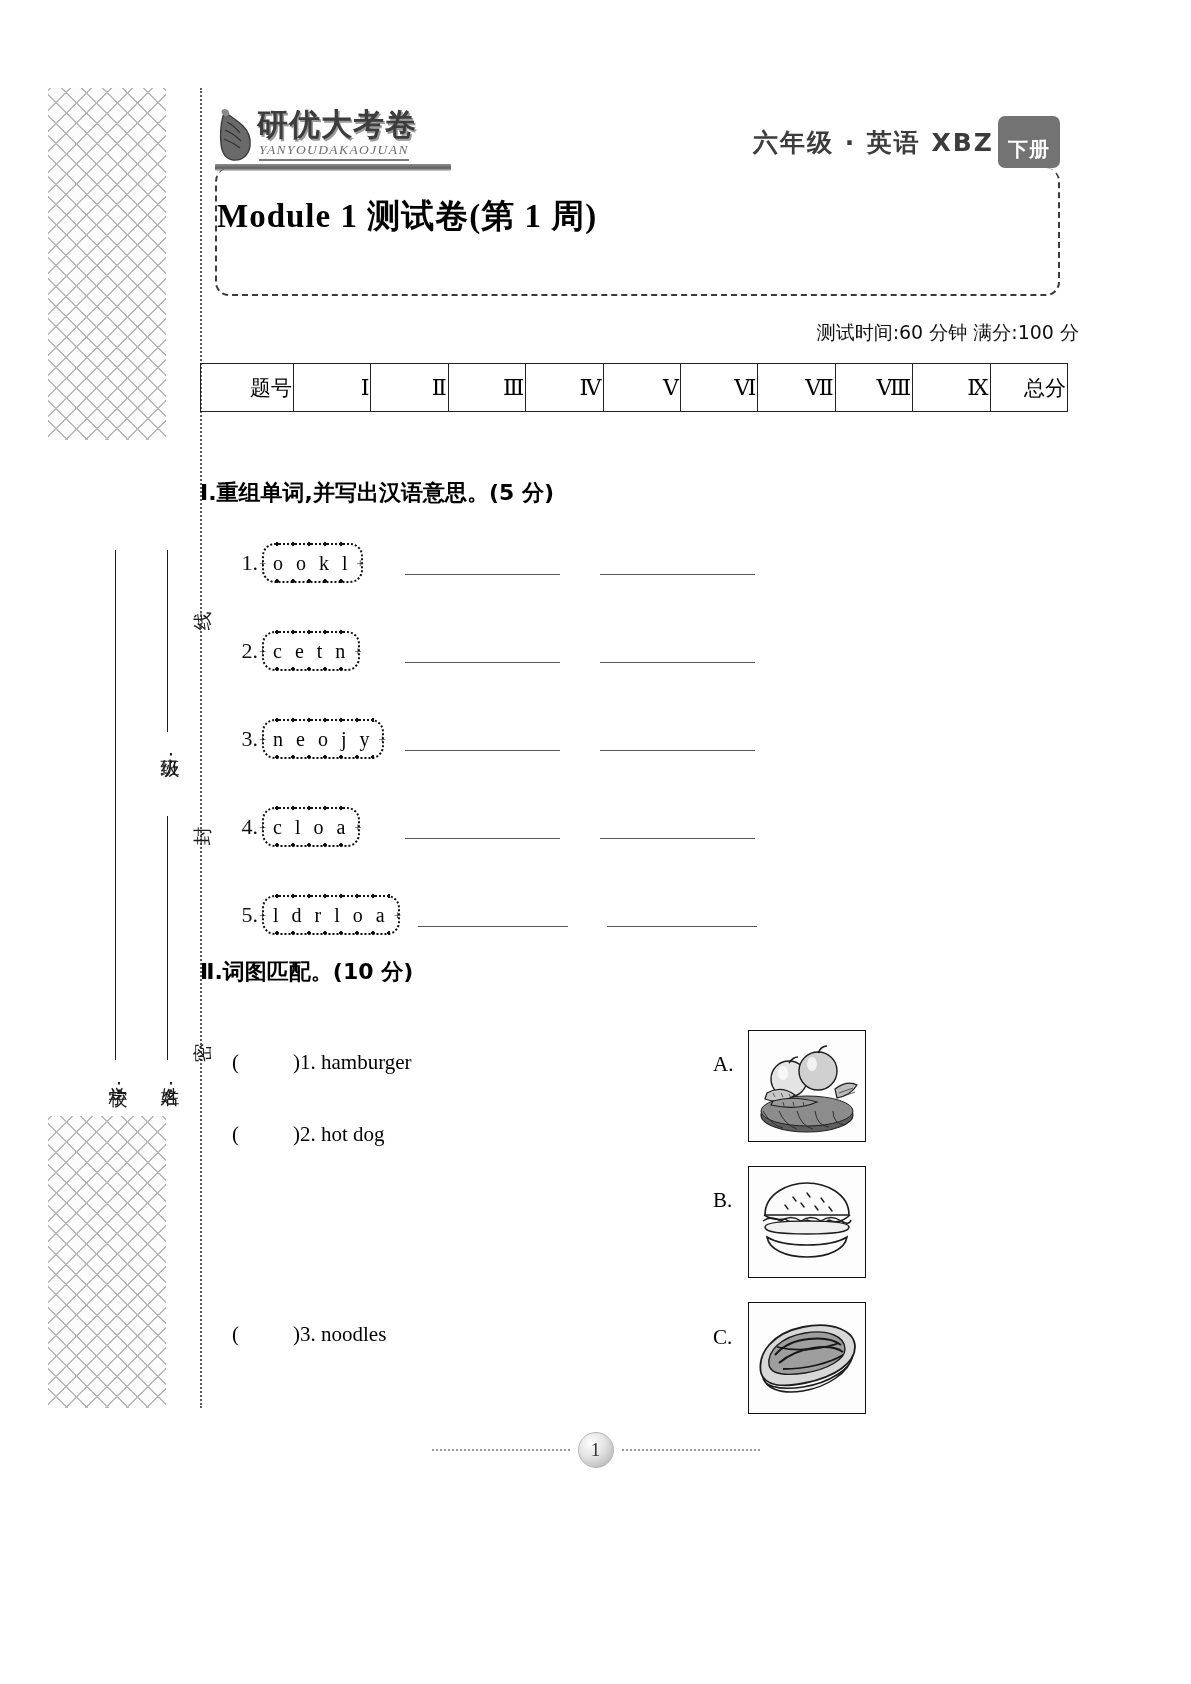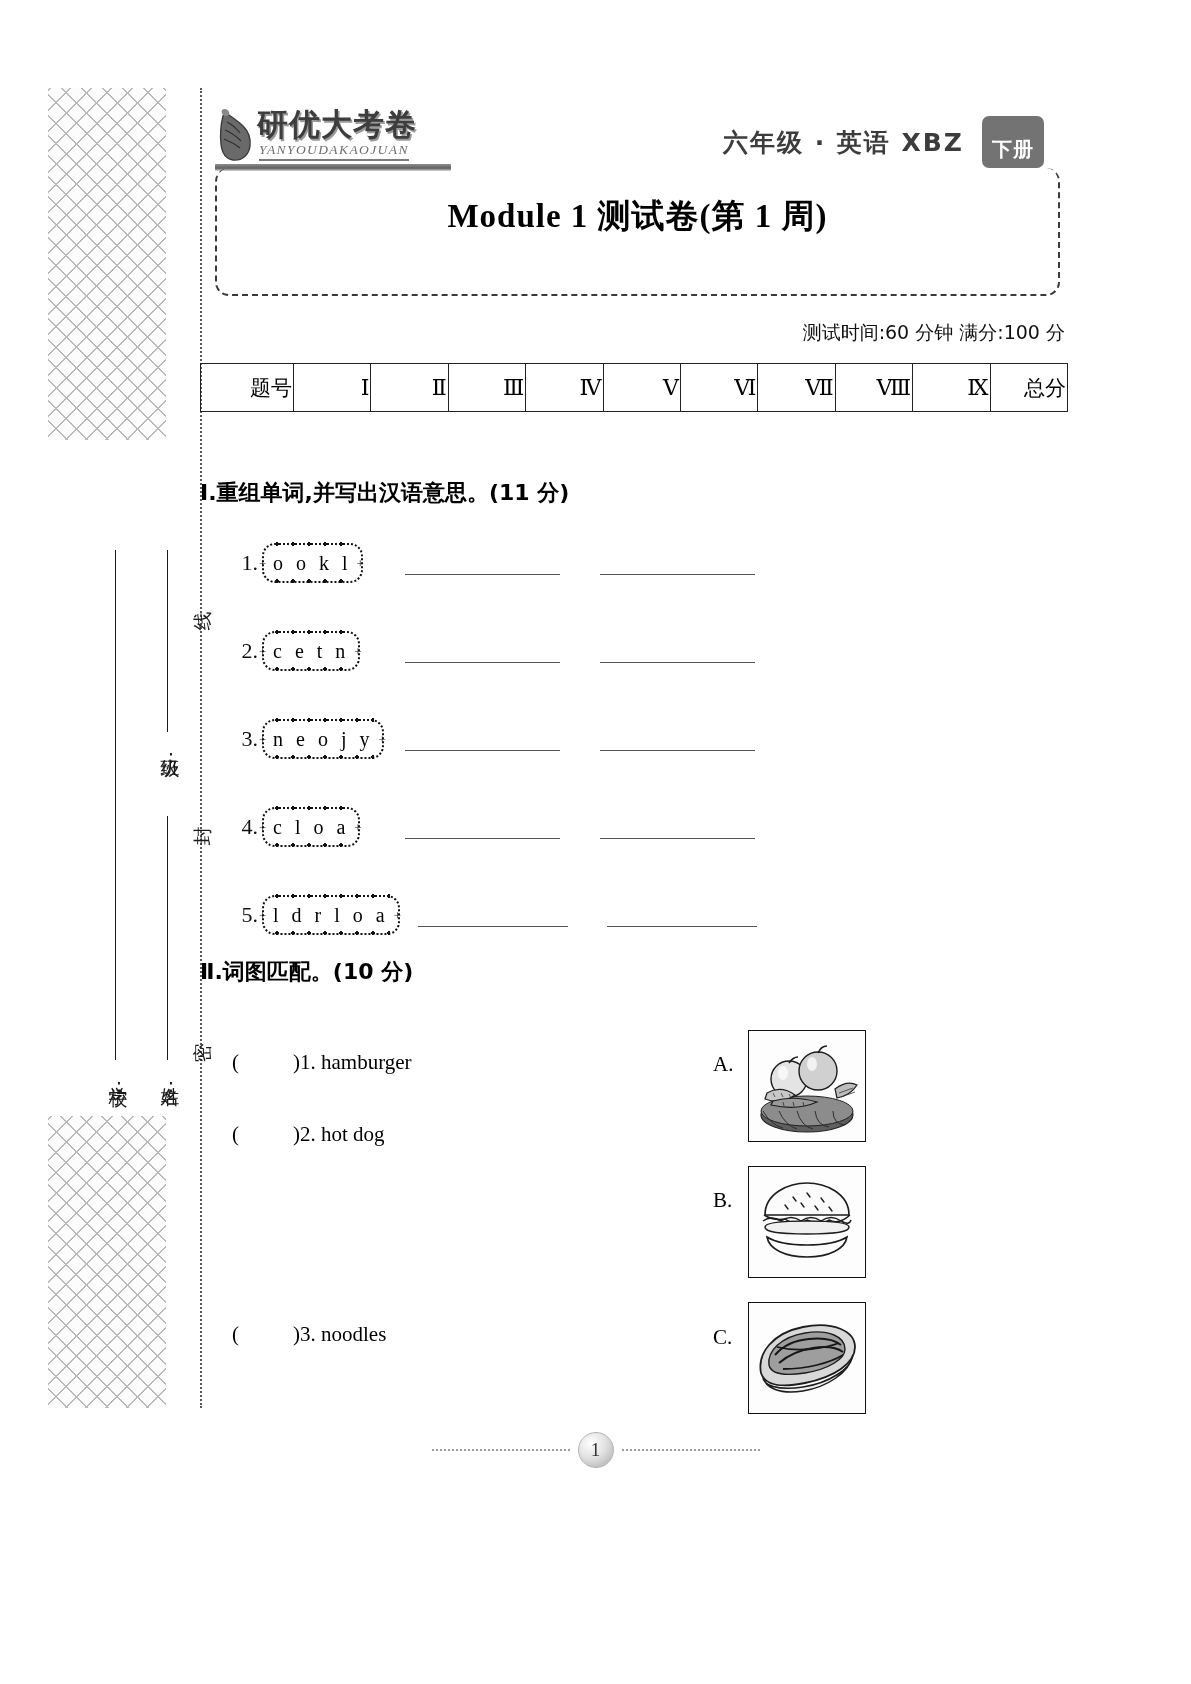--- a/index.html
+++ b/index.html
@@ -138,25 +138,25 @@
     left: 0;
     top: 60px;
     width: 236px;
     height: 7px;
     background: linear-gradient(180deg, #8d8d8d 0%, #5f5f5f 60%, #d8d8d8 100%);
     border-radius: 1px;
   }
 
   #grade-line {
     position: absolute;
-    right: 16px;
+    right: 0;
     top: 12px;
     display: flex;
     align-items: center;
-    gap: 18px;
+    gap: 4px;
     white-space: nowrap;
   }
   #grade-text {
     font-family: "DejaVu Sans", "Liberation Sans", sans-serif;
     font-size: 25px;
     font-weight: bold;
     letter-spacing: 2px;
     color: #3c3c3c;
   }
   #volume-badge {
@@ -180,41 +180,41 @@
     height: 128px;
     border: 2px dashed #3a3a3a;
     border-radius: 14px;
     border-top: none;
     box-sizing: border-box;
   }
   #paper-title {
     position: absolute;
     left: 0; right: 0;
     top: 26px;
-    text-align: center;
+    text-align: left;
     font-family: "Liberation Serif", "DejaVu Serif", serif;
     font-size: 33px;
     font-weight: bold;
     letter-spacing: 1px;
     color: #000;
   }
   #paper-subtitle {
     position: absolute;
     left: 0; right: 0;
     top: 82px;
     text-align: center;
     font-family: "DejaVu Sans", "Liberation Sans", sans-serif;
     font-size: 19px;
     color: #111;
   }
 
   
   #exam-meta {
     position: absolute;
-    right: 126px;
+    right: 112px;
     top: 320px;
     font-family: "DejaVu Sans", "Liberation Sans", sans-serif;
     font-size: 19px;
     color: #111;
     white-space: nowrap;
     text-align: right;
   }
 
   
   #score-table {
@@ -441,21 +441,21 @@
         <td>Ⅴ</td>
         <td>Ⅵ</td>
         <td>Ⅶ</td>
         <td>Ⅷ</td>
         <td>Ⅸ</td>
         <td class="totalcol">总分</td>
       </tr>
     </tbody>
   </table>
 
-  <div class="section-heading" id="sec1-heading">Ⅰ.重组单词,并写出汉语意思。(11 分)</div>
+  <div class="section-heading" id="sec1-heading">Ⅰ.重组单词,并写出汉语意思。(5 分)</div>
 
   <div class="scramble-row" style="top:537px">
     <span class="scr-num">1.</span>
     <span class="scr-box">
       <span class="scr-cross-l">+</span>
       <span>o o k l</span>
       <span class="scr-cross-r">+</span>
     </span>
   </div>
   <div class="answer-line" style="left:405px; top:574px; width:155px"></div>

